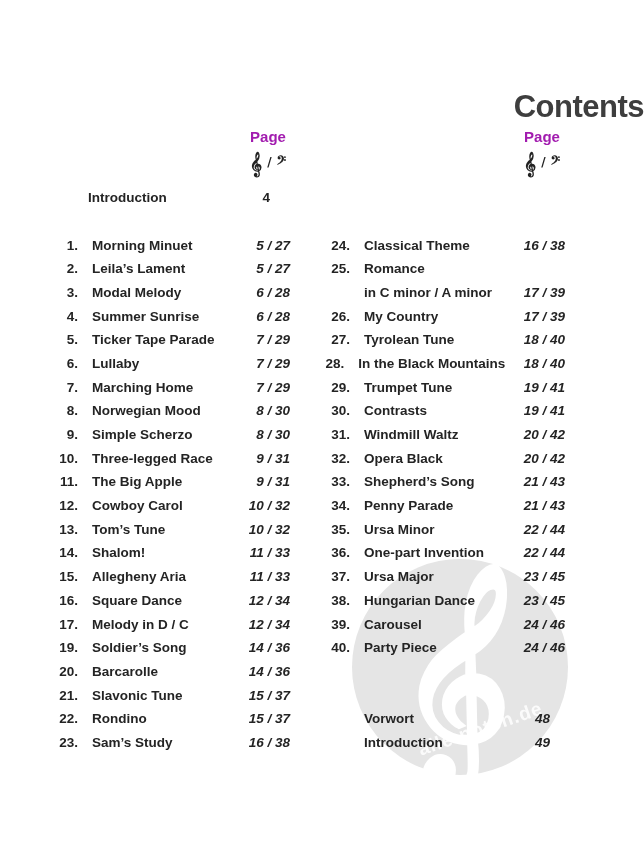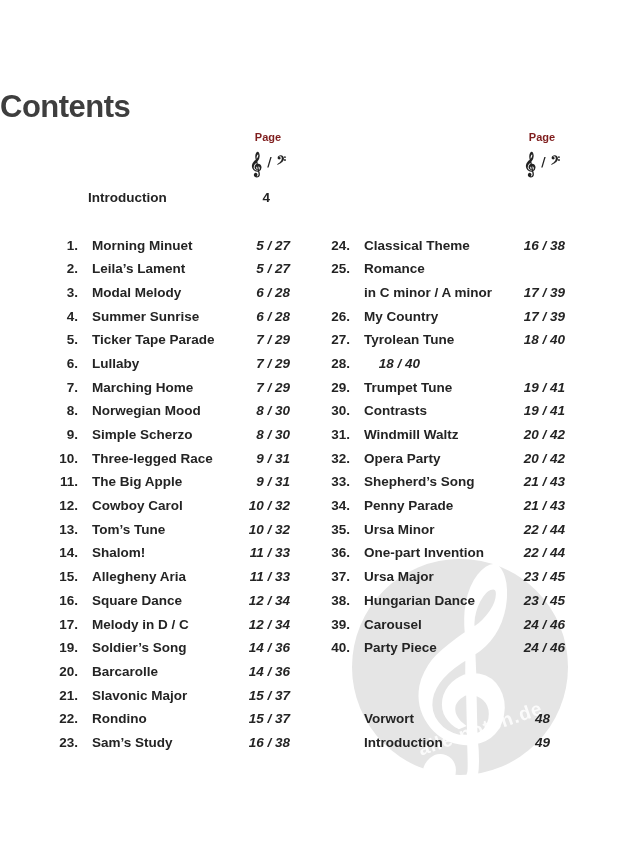--- a/index.html
+++ b/index.html
@@ -20,26 +20,26 @@
     font-family:"DejaVu Sans",sans-serif;font-size:195px;line-height:1;
     color:#ffffff;transform:rotate(10deg);z-index:2;pointer-events:none;
   }
   .wm-text{
     position:absolute;left:388px;top:718px;width:185px;text-align:center;
     transform:rotate(-19deg);font-size:19px;letter-spacing:1px;
     color:rgba(255,255,255,0.85);z-index:3;white-space:nowrap;
   }
   
   .title{
-    position:absolute;left:0;top:70px;width:644px;text-align:left;
+    position:absolute;left:0;top:70px;width:644px;text-align:right;
     font-size:31px;line-height:1;color:#3e3e3e;letter-spacing:-0.5px;z-index:10;
   }
   
   .hdr{position:absolute;width:100px;text-align:center;z-index:10;}
-  .hdr .hdr-label{display:block;font-size:11px;color:#7f1d1d;line-height:14px;}
+  .hdr .hdr-label{display:block;font-size:15px;color:#a21caf;line-height:14px;}
   .hdr-left{left:218px;top:130px;}
   .hdr-right{left:492px;top:130px;}
   .clefs{
     display:flex;justify-content:center;align-items:flex-end;
     height:30px;margin-top:1px;color:#222;
   }
   .clef{font-family:"DejaVu Sans",sans-serif;line-height:1;}
   .clef-treble{font-size:21px;}
   .clef-slash{font-size:12px;margin:0 5px 7px 5px;}
   .clef-bass{font-size:15px;margin-bottom:5px;}
@@ -205,21 +205,21 @@
   </div>
 
   <div class="row">
     <span class="num">20.</span>
     <span class="t">Barcarolle</span>
     <span class="p">14 / 36</span>
   </div>
 
   <div class="row">
     <span class="num">21.</span>
-    <span class="t">Slavonic Major</span>
+    <span class="t">Slavonic Tune</span>
     <span class="p">15 / 37</span>
   </div>
 
   <div class="row">
     <span class="num">22.</span>
     <span class="t">Rondino</span>
     <span class="p">15 / 37</span>
   </div>
 
   <div class="row">
@@ -254,20 +254,21 @@
   </div>
 
   <div class="row">
     <span class="num">27.</span>
     <span class="t">Tyrolean Tune</span>
     <span class="p">18 / 40</span>
   </div>
 
   <div class="row">
     <span class="num">28.</span>
+    <span class="t">In the Black Mountains</span>
     <span class="p">18 / 40</span>
   </div>
 
   <div class="row">
     <span class="num">29.</span>
     <span class="t">Trumpet Tune</span>
     <span class="p">19 / 41</span>
   </div>
 
   <div class="row">
@@ -277,21 +278,21 @@
   </div>
 
   <div class="row">
     <span class="num">31.</span>
     <span class="t">Windmill Waltz</span>
     <span class="p">20 / 42</span>
   </div>
 
   <div class="row">
     <span class="num">32.</span>
-    <span class="t">Opera Party</span>
+    <span class="t">Opera Black</span>
     <span class="p">20 / 42</span>
   </div>
 
   <div class="row">
     <span class="num">33.</span>
     <span class="t">Shepherd’s Song</span>
     <span class="p">21 / 43</span>
   </div>
 
   <div class="row">

